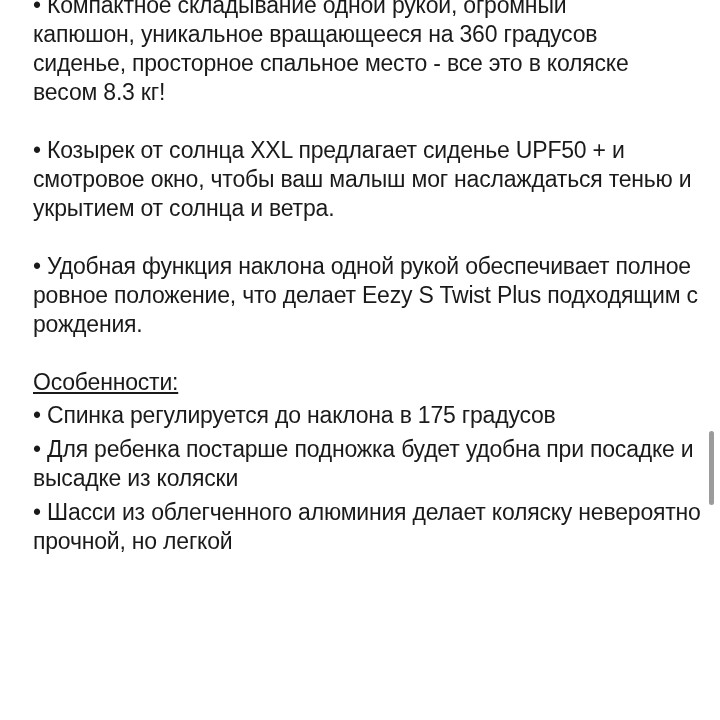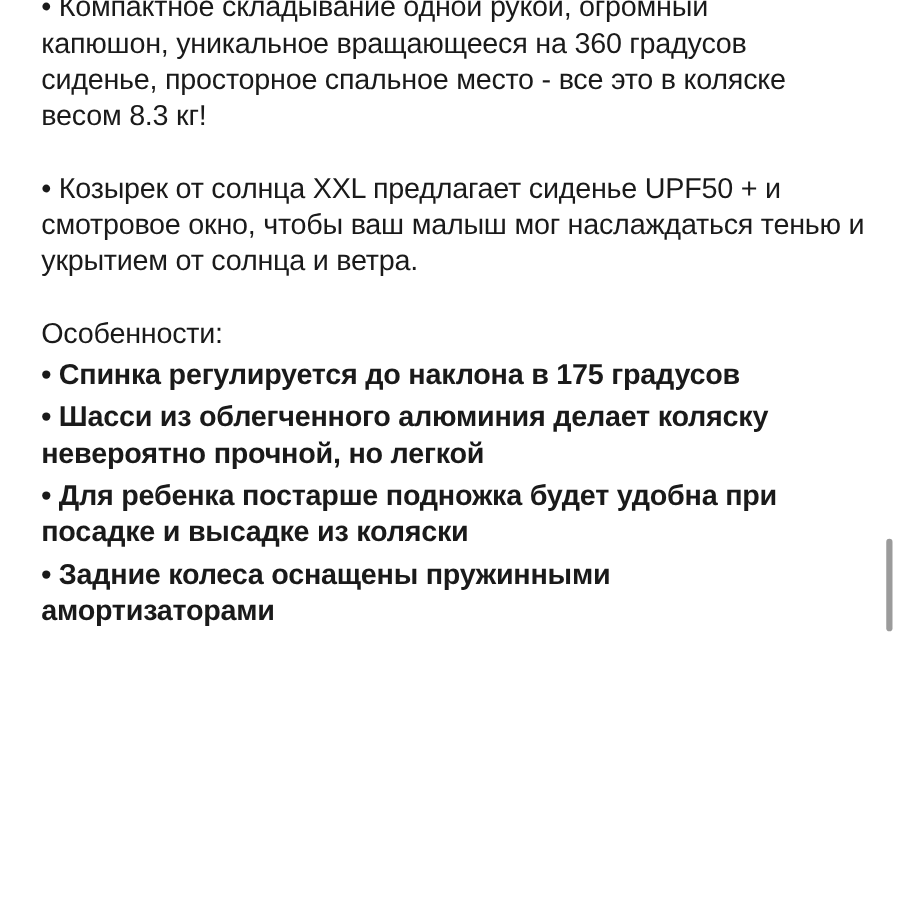--- a/index.html
+++ b/index.html
@@ -25,24 +25,24 @@
       letter-spacing: -0.2px;
     }
     .para {
       margin: 0 0 29px 0;
     }
     .para p {
       margin: 0;
     }
     .features-title {
       margin: 0 0 4px 0;
+      text-decoration: underline;
     }
     .feature {
       margin: 0 0 5px 0;
-      font-weight: bold;
     }
     .scrollbar {
       position: absolute;
       left: 709px;
       top: 431px;
       width: 5px;
       height: 74px;
       border-radius: 3px;
       background: #9b9b9b;
     }
@@ -50,23 +50,25 @@
 </head>
 <body>
 
 <div class="content">
   <div class="para">
     <p style="width:640px">• Компактное складывание одной рукой, огромный капюшон, уникальное вращающееся на 360 градусов сиденье, просторное спальное место - все это в коляске весом 8.3 кг!</p>
   </div>
   <div class="para">
     <p style="width:662px">• Козырек от солнца XXL предлагает сиденье UPF50 + и смотровое окно, чтобы ваш малыш мог наслаждаться тенью и укрытием от солнца и ветра.</p>
   </div>
+  <div class="para">
+    <p style="width:676px">• Удобная функция наклона одной рукой обеспечивает полное ровное положение, что делает Eezy S Twist Plus подходящим с рождения.</p>
+  </div>
 
   <div class="features">
     <p class="features-title">Особенности:</p>
     <p class="feature">• Спинка регулируется до наклона в 175 градусов</p>
+    <p class="feature">• Для ребенка постарше подножка будет удобна при посадке и высадке из коляски</p>
     <p class="feature">• Шасси из облегченного алюминия делает коляску невероятно прочной, но легкой</p>
-    <p class="feature">• Для ребенка постарше подножка будет удобна при посадке и высадке из коляски</p>
-    <p class="feature" style="width:520px">• Задние колеса оснащены пружинными амортизаторами</p>
   </div>
 </div>
 
 <div class="scrollbar"></div>
 
 </body></html>

